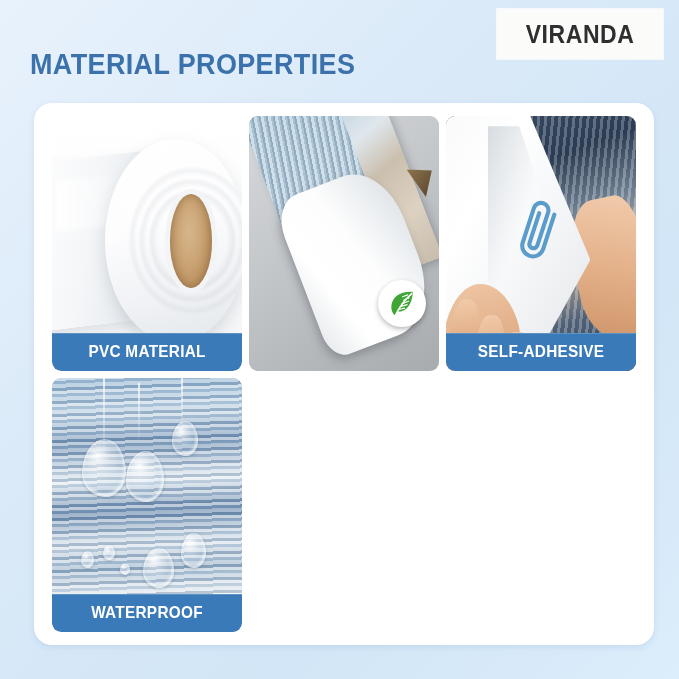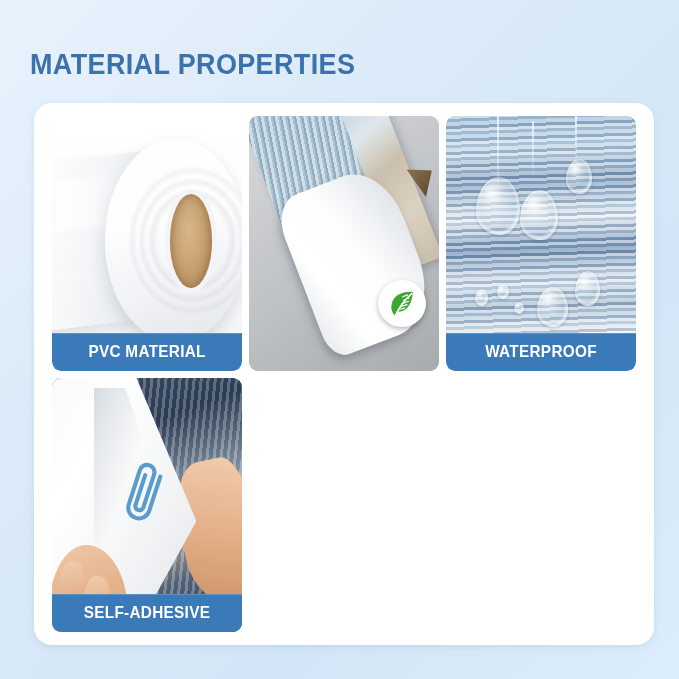--- a/index.html
+++ b/index.html
@@ -274,20 +274,23 @@
     border-top:1px solid #dadfe2;
   }
   .baseboard-l{left:0;width:20%;}
   .baseboard-r{right:0;width:20%;}
 </style>
 </head>
 <body>
 
 <div class="page">
 
+  <div class="logo-box">
+    <div class="logo-text">VIRANDA</div>
+  </div>
 
   <div class="title">MATERIAL PROPERTIES</div>
 
   <div class="panel">
     <div class="grid">
 
       <div class="card">
         <div class="card-media m-pvc">
           <div class="pvc-sheet"></div>
           <div class="pvc-roll">
@@ -318,57 +321,57 @@
                 <path d="M46 27 L33 32"></path>
                   <path d="M43 34 L29 38"></path>
                 <path d="M38 41 L26 44"></path>
               </g>
             </svg>
           </div>
         </div>
       </div>
 
       <div class="card">
-        <div class="card-media">
-          <div class="m-water"></div>
-          <div class="trail" style="left:27%;top:0%;height:30%;"></div>
-          <div class="trail" style="left:45%;top:2%;height:22%;"></div>
-          <div class="trail" style="left:68%;top:0%;height:20%;"></div>
-          <div class="drop" style="left:16%;top:24%;width:22%;height:22%;"></div>
-          <div class="drop" style="left:39%;top:29%;width:19%;height:19%;"></div>
-          <div class="drop" style="left:63%;top:17%;width:13%;height:13%;"></div>
-          <div class="drop" style="left:48%;top:67%;width:15%;height:15%;"></div>
-          <div class="drop" style="left:68%;top:61%;width:12%;height:13%;"></div>
-          <div class="drop" style="left:15%;top:68%;width:6%;height:6%;"></div>
-          <div class="drop" style="left:27%;top:66%;width:5%;height:5%;"></div>
-          <div class="drop" style="left:36%;top:73%;width:4%;height:4%;"></div>
-        </div>
-        <div class="label one-line">
-          <span>WATERPROOF</span>
-        </div>
-      </div>
-
-      <div class="card">
         <div class="card-media m-adh">
           <div class="adh-wall"></div>
           <div class="hand-r"></div>
           <div class="adh-peel"></div>
           <div class="adh-fold"></div>
           <div class="clip-wrap">
             <svg viewBox="0 0 60 90" width="100%" height="100%" aria-hidden="true">
               <path d="M38 16 v44 a13 13 0 0 1 -26 0 v-44 a9 9 0 0 1 18 0 v42 a5 5 0 0 1 -10 0 v-38" fill="none" stroke="#5a9ccb" stroke-width="5" stroke-linecap="round"></path>
             </svg>
           </div>
           <div class="hand-l"></div>
           <div class="finger" style="left:2%;bottom:2%;width:15%;height:26%;transform:rotate(6deg);"></div>
           <div class="finger" style="left:16%;bottom:-2%;width:15%;height:24%;transform:rotate(3deg);"></div>
           <div class="finger" style="left:30%;bottom:-6%;width:15%;height:21%;transform:rotate(0deg);"></div>
         </div>
         <div class="label one-line">
           <span>SELF-ADHESIVE</span>
         </div>
       </div>
 
+      <div class="card">
+        <div class="card-media">
+          <div class="m-water"></div>
+          <div class="trail" style="left:27%;top:0%;height:30%;"></div>
+          <div class="trail" style="left:45%;top:2%;height:22%;"></div>
+          <div class="trail" style="left:68%;top:0%;height:20%;"></div>
+          <div class="drop" style="left:16%;top:24%;width:22%;height:22%;"></div>
+          <div class="drop" style="left:39%;top:29%;width:19%;height:19%;"></div>
+          <div class="drop" style="left:63%;top:17%;width:13%;height:13%;"></div>
+          <div class="drop" style="left:48%;top:67%;width:15%;height:15%;"></div>
+          <div class="drop" style="left:68%;top:61%;width:12%;height:13%;"></div>
+          <div class="drop" style="left:15%;top:68%;width:6%;height:6%;"></div>
+          <div class="drop" style="left:27%;top:66%;width:5%;height:5%;"></div>
+          <div class="drop" style="left:36%;top:73%;width:4%;height:4%;"></div>
+        </div>
+        <div class="label one-line">
+          <span>WATERPROOF</span>
+        </div>
+      </div>
+
 
 
     </div>
   </div>
 </div>
 
 </body></html>

